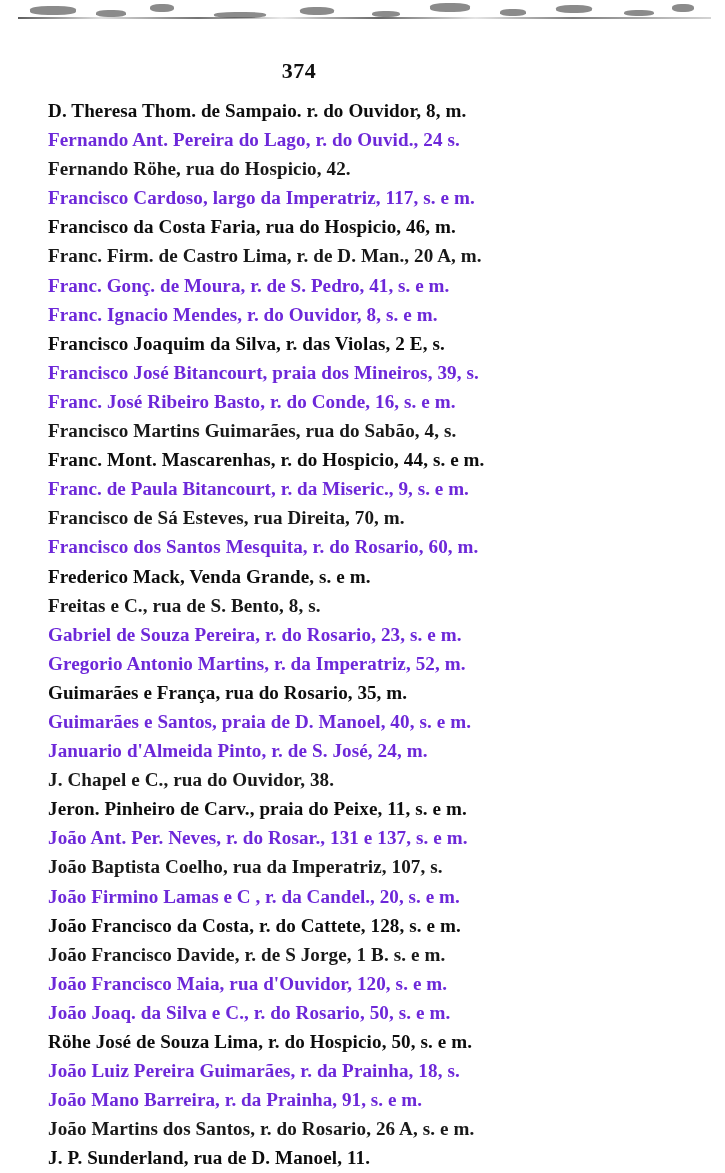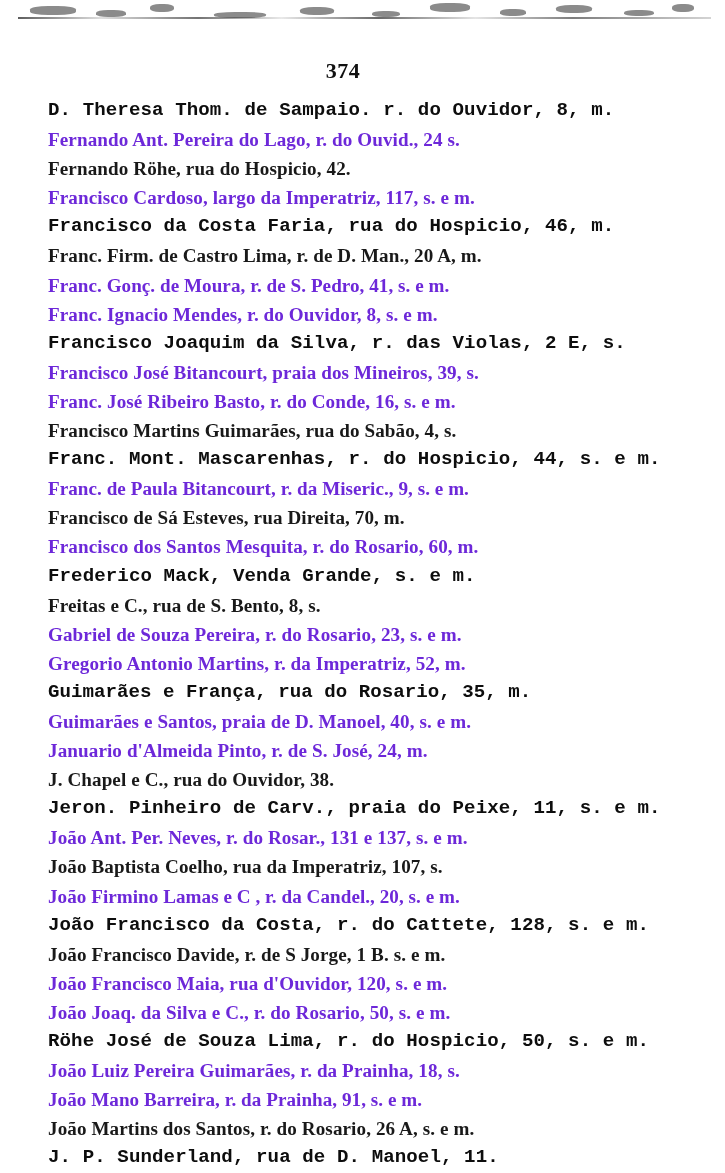--- a/index.html
+++ b/index.html
@@ -56,21 +56,20 @@
     position: absolute;
     top: 58px;
     left: 0;
     width: 598px;
     text-align: center;
     font-family: "Liberation Serif", serif;
     font-weight: bold;
     font-size: 22px;
     letter-spacing: 0.5px;
     color: #101010;
-    margin-left: 44px;
   }
 
   #entry-list {
     position: absolute;
     top: 96px;
     left: 48px;
     width: 640px;
     list-style: none;
     margin: 0;
     padding: 0;
@@ -82,21 +81,21 @@
     font-size: 19.1px;
     line-height: 29.1px;
     color: #6d28d9;
     white-space: nowrap;
     letter-spacing: 0.1px;
     -webkit-font-smoothing: none;
   }
 
   
   #entry-list li:nth-child(3n)   { color: #191919; }
-  #entry-list li:nth-child(4n+1) { color: #0d0d0d; font-family: Liberation Mono, monospace; }
+  #entry-list li:nth-child(4n+1) { color: #0d0d0d; }
   #entry-list li:nth-child(7n)   { letter-spacing: 0.05px; }
 
   
   #fade-right {
     position: absolute;
     top: 90px;
     right: 0;
     width: 40px;
     height: 1060px;
     background: linear-gradient(90deg, rgba(255,255,255,0) 0%, rgba(255,255,255,0.85) 100%);

